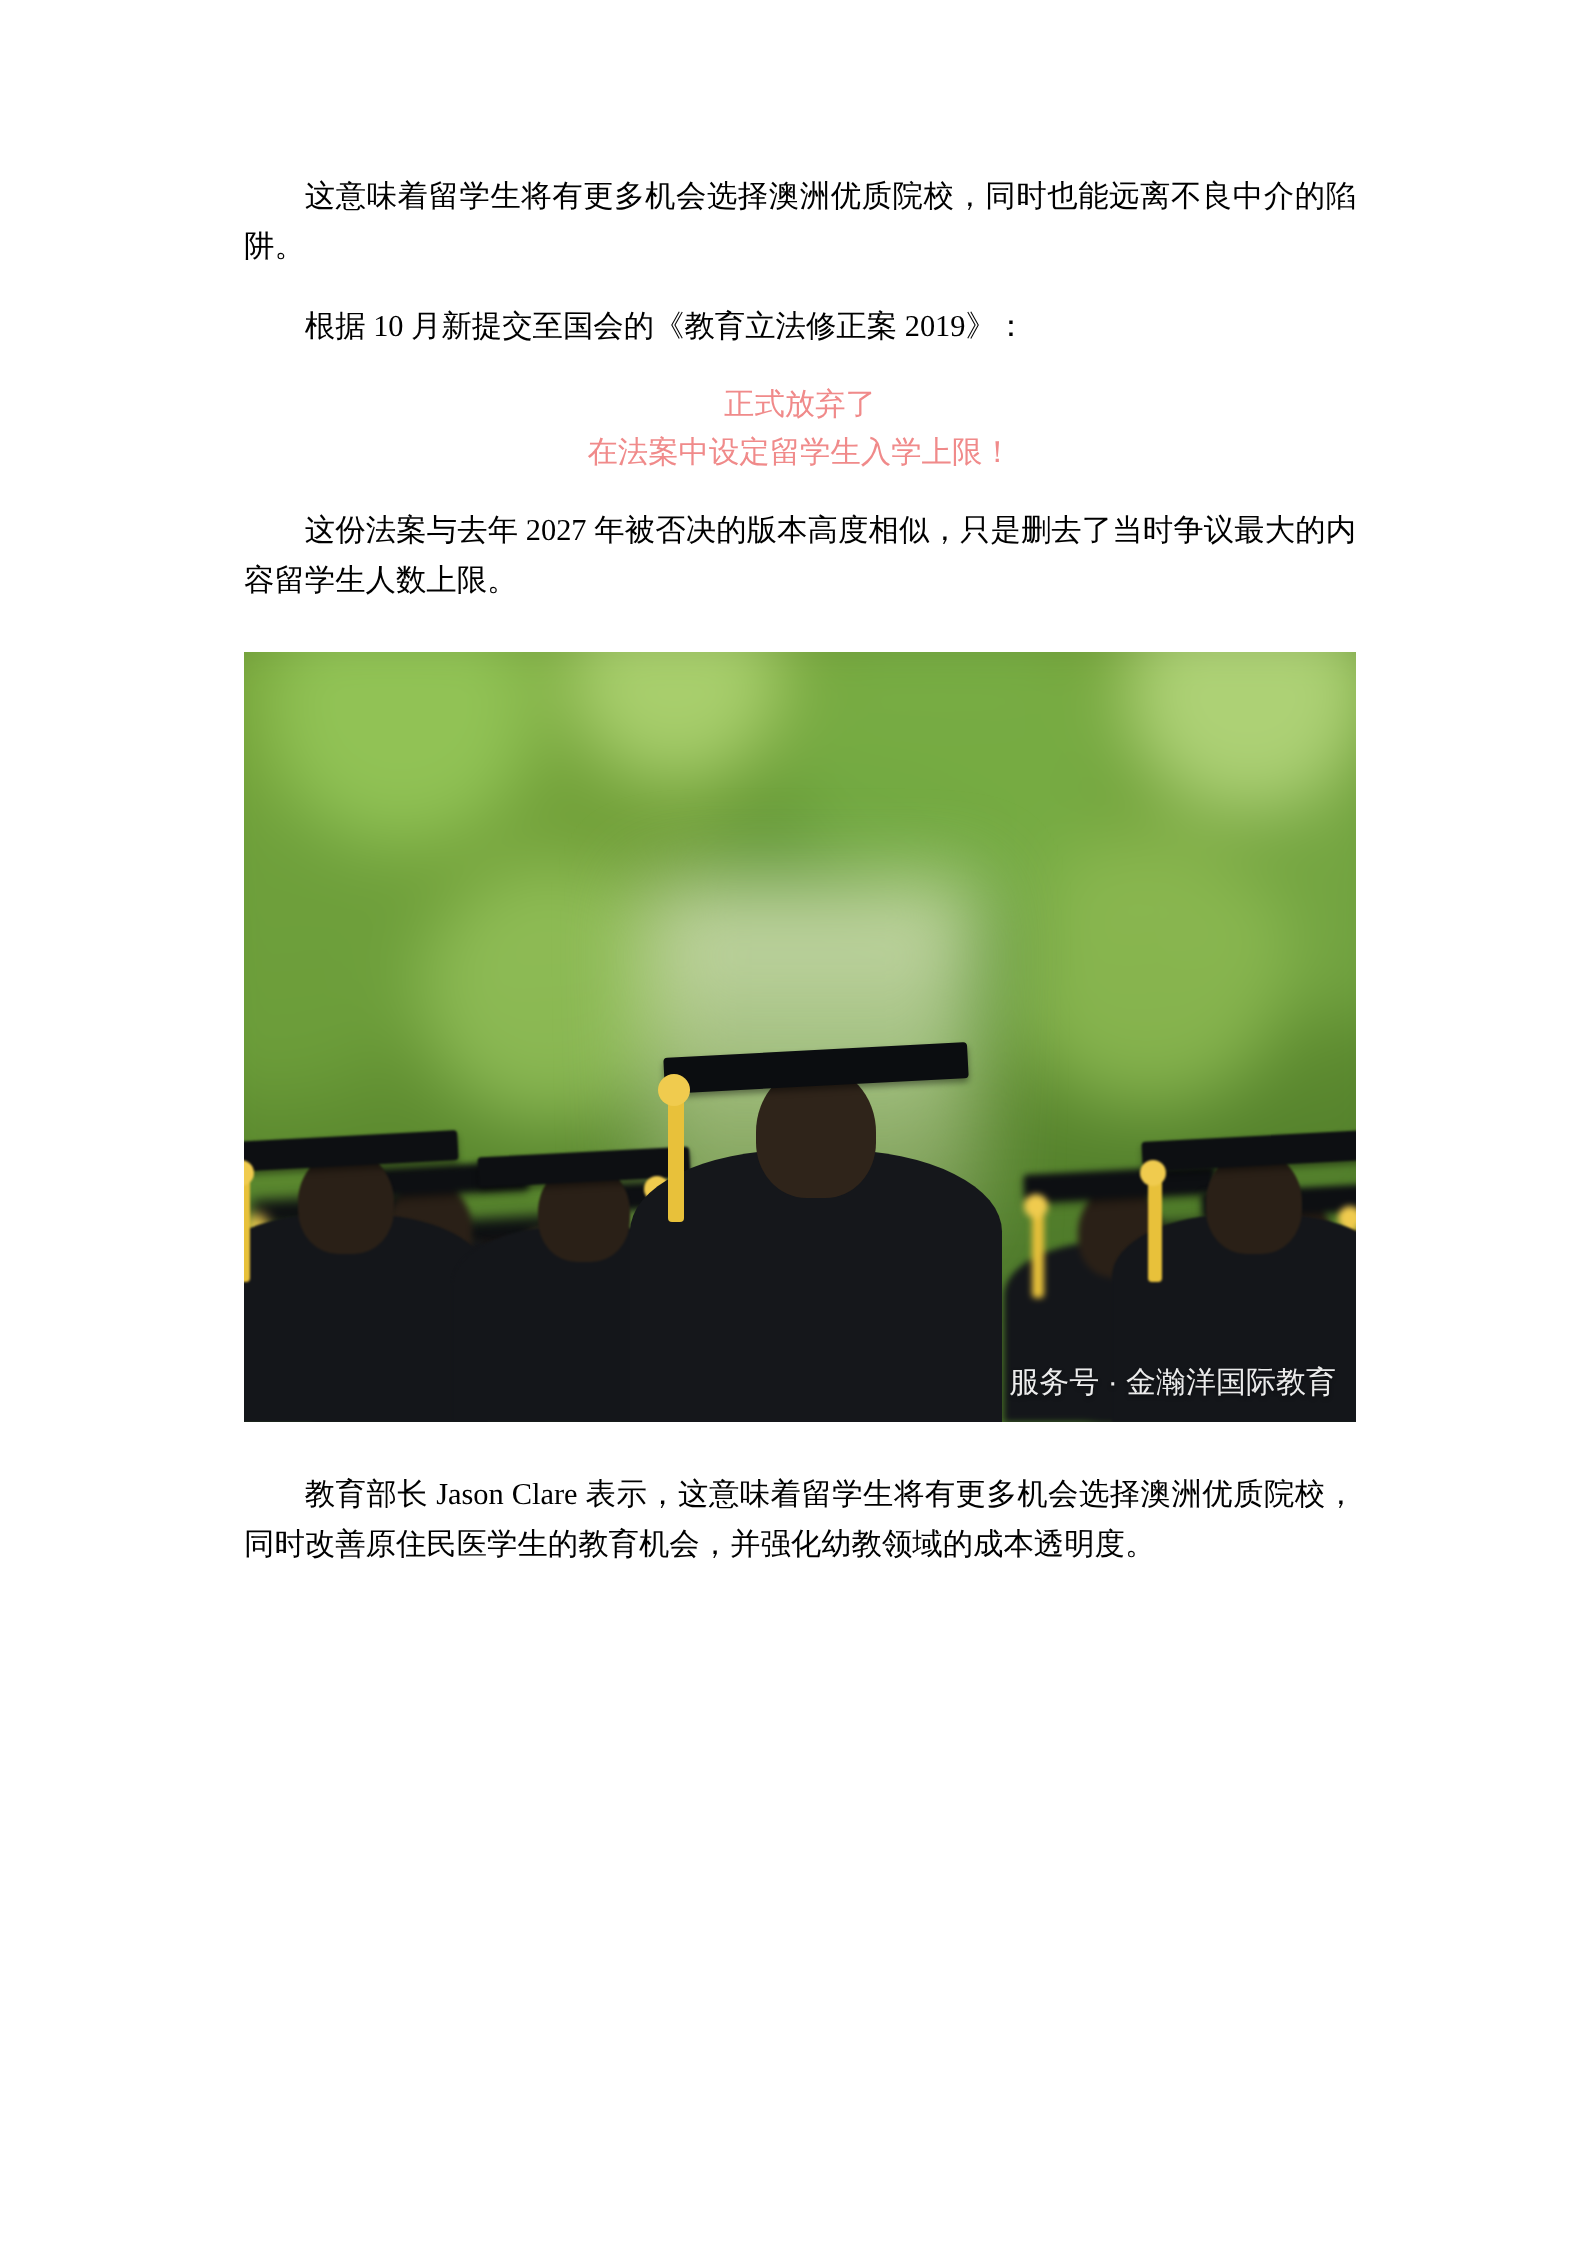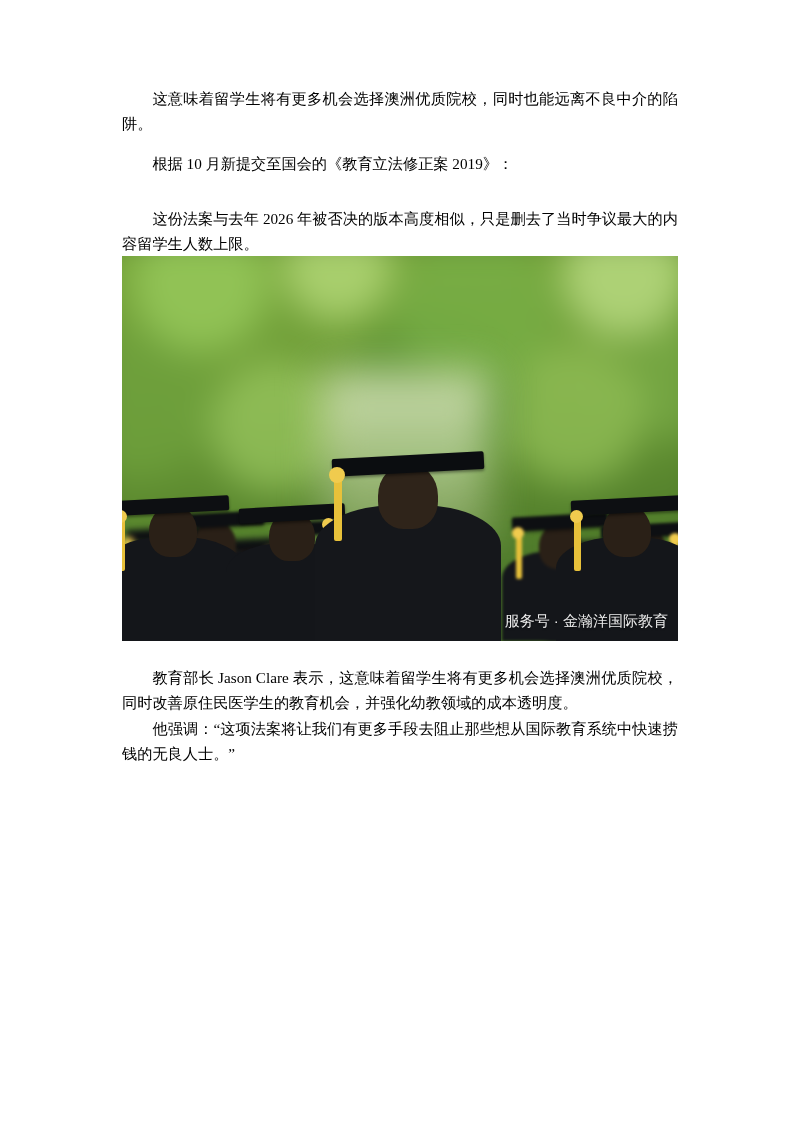--- a/index.html
+++ b/index.html
@@ -45,20 +45,21 @@
     text-align: center;
     color: #f08a8a;
     font-size: 15.2px;
     line-height: 1.55;
     margin: 0;
   }
   .highlight-block div {
     margin: 0;
   }
   .figure {
+    margin-top: 22px;
     width: 556px;
     height: 385px;
     position: relative;
     overflow: hidden;
     background: #3d5a28;
   }
   
   .bg-blur {
     position: absolute;
     inset: 0;
@@ -168,25 +169,27 @@
 
     <p class="indent">这意味着留学生将有更多机会选择澳洲优质院校，同时也能远离不良中介的陷阱。</p>
 
     <div class="para-gap"></div>
 
     <p class="indent">根据 10 月新提交至国会的《教育立法修正案 2019》：</p>
 
     <div class="para-gap"></div>
 
     <div class="highlight-block">
+      <div>正式放弃了</div>
+      <div>在法案中设定留学生入学上限！</div>
     </div>
 
     <div class="para-gap"></div>
 
-    <p class="indent">这份法案与去年 2026 年被否决的版本高度相似，只是删去了当时争议最大的内容留学生人数上限。</p>
+    <p class="indent">这份法案与去年 2027 年被否决的版本高度相似，只是删去了当时争议最大的内容留学生人数上限。</p>
 
     <div class="figure">
       <div class="bg-blur"></div>
       <div class="bg-path"></div>
 
       <div class="crowd">
 
         <div class="grad blur-far" style="left:-10px; width:120px; height:120px;">
           <div class="gown" style="width:112px; height:78px;"></div>
           <div class="head" style="width:40px; height:44px; bottom:62px;"></div>
@@ -295,16 +298,15 @@
 
       <div class="watermark">
         <span class="wm-badge">信</span>
         <span>服务号 · 金瀚洋国际教育</span>
       </div>
     </div>
 
     <div class="after-figure"></div>
 
     <p class="indent">教育部长 Jason Clare 表示，这意味着留学生将有更多机会选择澳洲优质院校，同时改善原住民医学生的教育机会，并强化幼教领域的成本透明度。</p>
-    <p class="indent">他强调：“这项法案将让我们有更多手段去阻止那些想从国际教育系统中快速捞钱的无良人士。”</p>
 
   </div>
 </div>
 
 </body></html>

